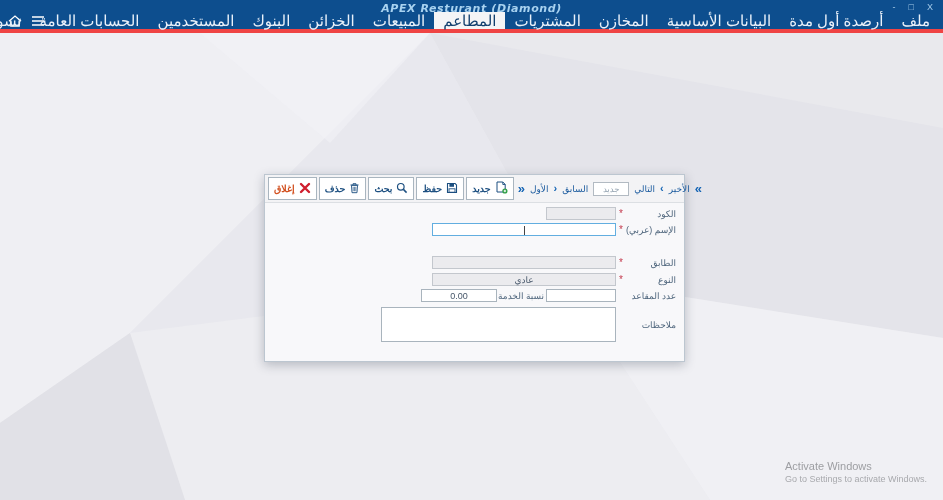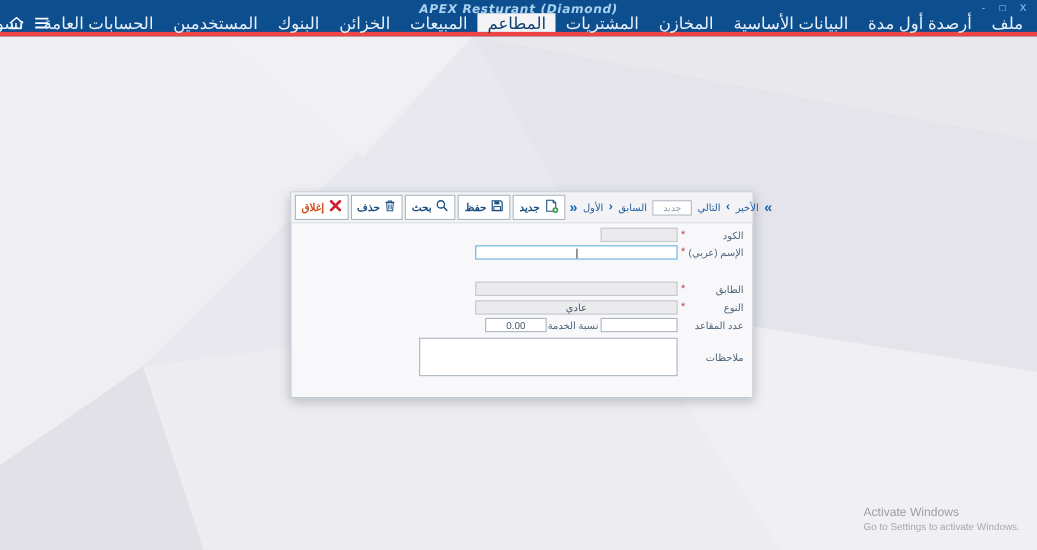--- a/index.html
+++ b/index.html
@@ -40,21 +40,21 @@
   .fstar { width:10px; text-align:center; font-size:10px; color:#c43b4e; line-height:10px; }
   .fstar.empty { visibility:hidden; }
   .ffield { height:13px; background:#fff; border:1px solid #a9b4bd; position:relative; }
   .ffield.full { width:184px; }
   .ffield.small { width:70px; }
   .ffield.ro { background:#ebebee; border-color:#c3c7cd; }
   .ffield.focused { border-color:#62aee0; }
   .fvalue { font-size:9px; color:#47576a; text-align:center; line-height:12px; width:100%; display:block; }
   .caret { position:absolute; left:50%; top:2px; width:1px; height:9px; background:#444; }
   .mid-label { width:45px; font-size:9px; color:#4e657c; text-align:right; white-space:nowrap; margin:0 2px; }
-  .num-field { width:56px; }
+  .num-field { width:76px; }
   .notes-row { height:35px; }
   .notes-area { width:235px; height:35px; background:#fff; border:1px solid #a9b4bd; }
 
   
   .watermark { position:absolute; left:785px; top:460px; direction:ltr; }
   .watermark .l1 { font-size:11px; color:#9d9ea2; }
   .watermark .l2 { font-size:9px; color:#a8a9ad; margin-top:2px; }
 </style>
 </head>
 <body>

